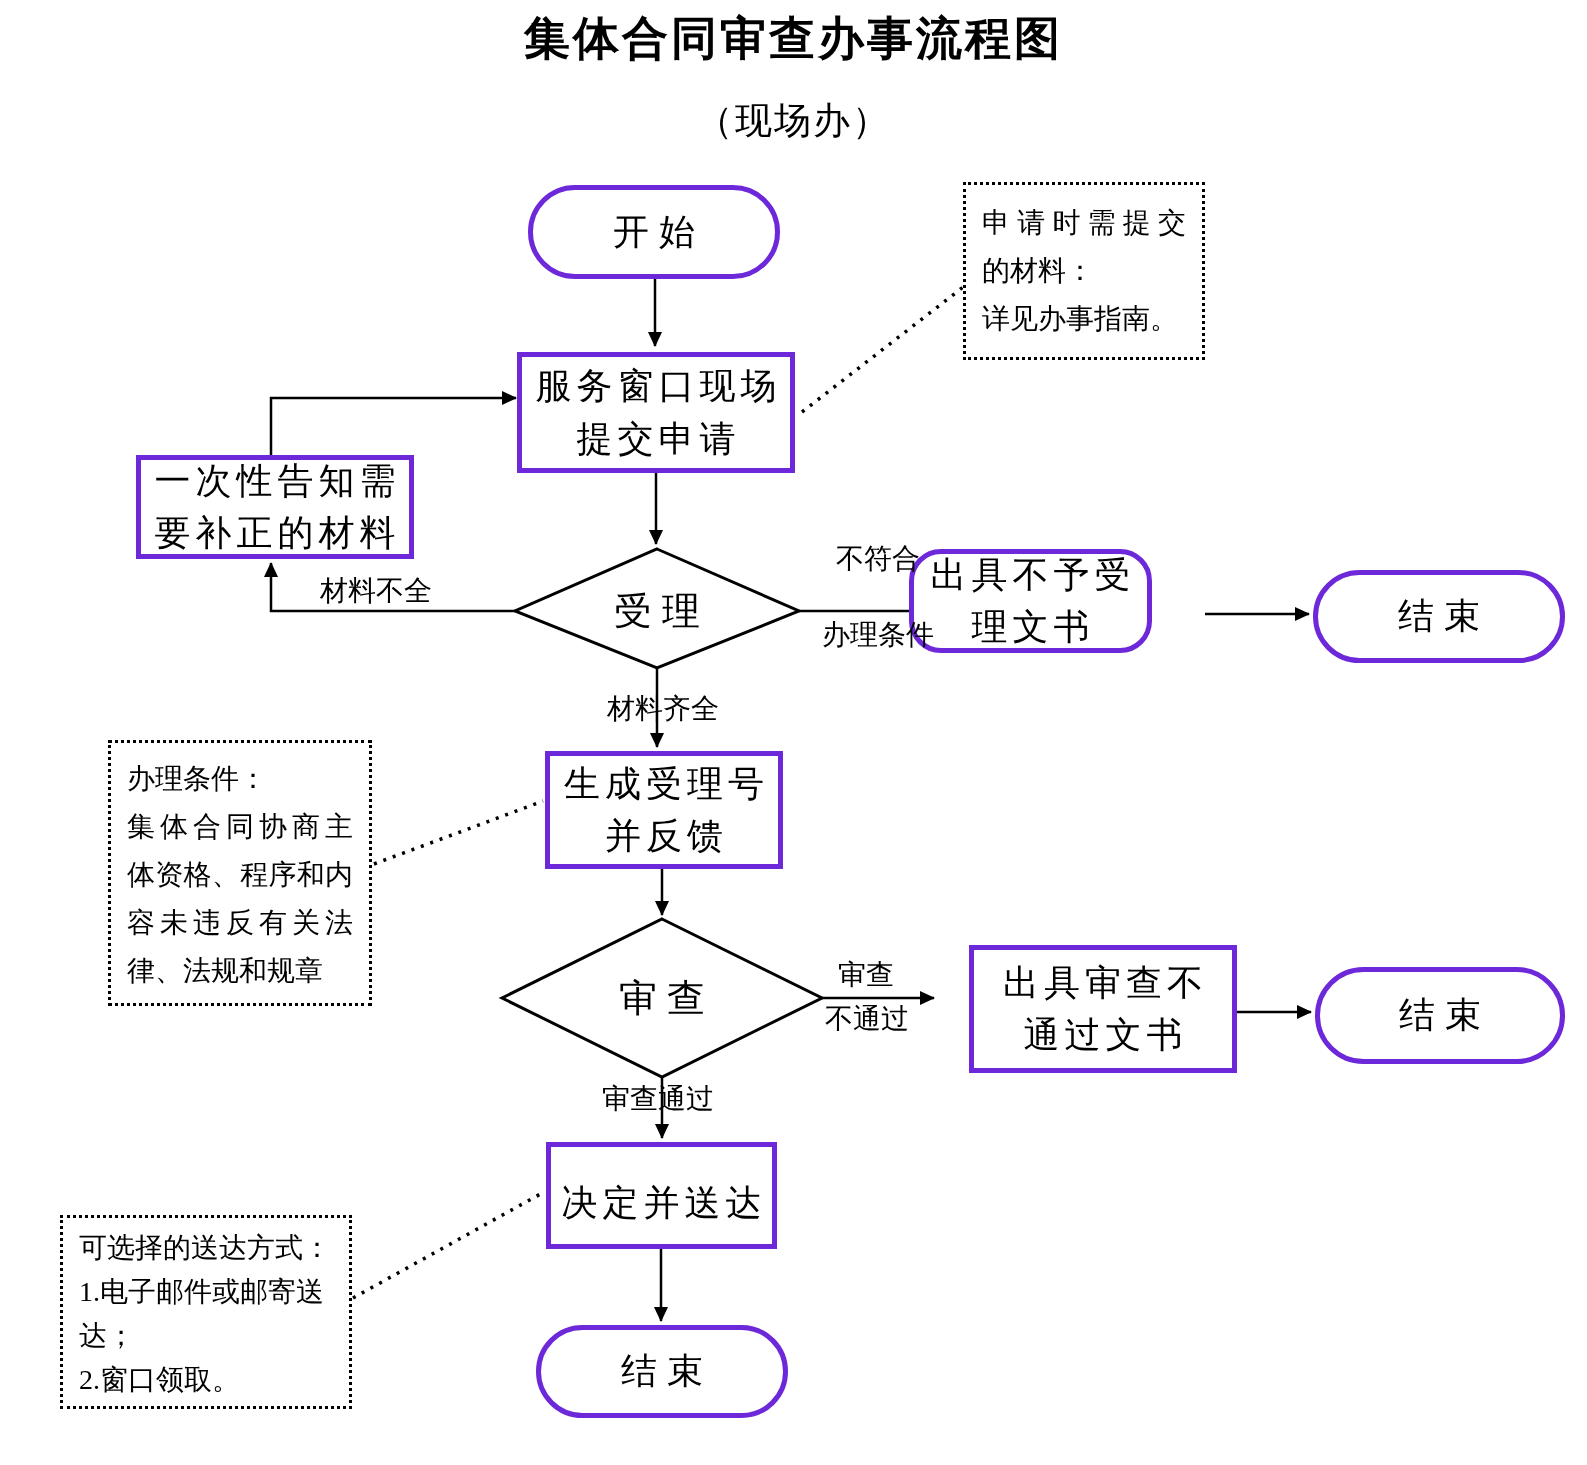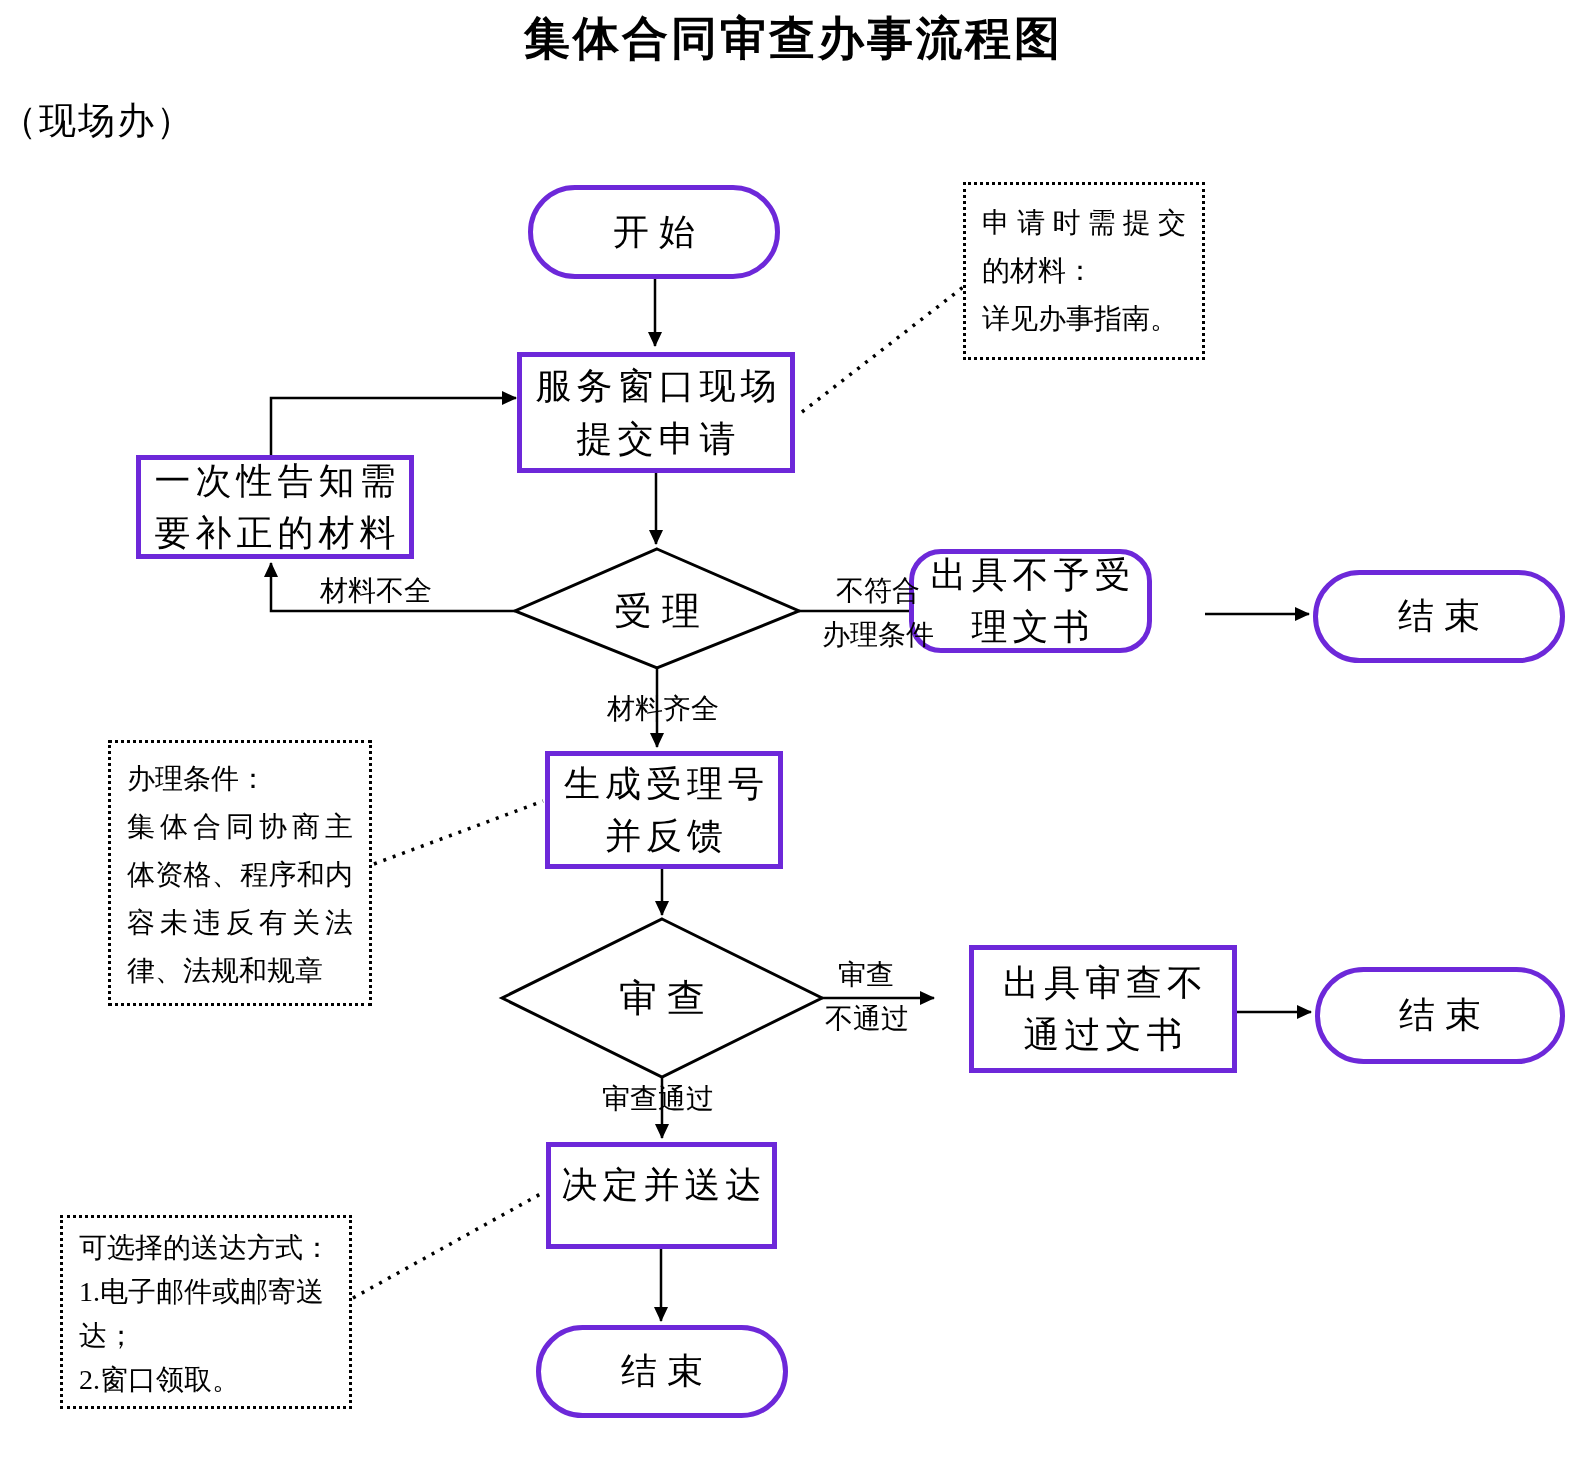--- a/index.html
+++ b/index.html
@@ -13,31 +13,31 @@
   }
   #connector-layer{position:absolute;left:0;top:0;z-index:1;}
   .page-title{
     position:absolute;left:0;top:8px;width:1587px;
     text-align:center;font-size:46px;font-weight:bold;
     font-family:"Liberation Sans","DejaVu Sans",sans-serif;
     letter-spacing:3px;z-index:3;
   }
   .page-subtitle{
     position:absolute;left:0;top:96px;width:1587px;
-    text-align:left;font-size:37px;letter-spacing:2px;z-index:3;
+    text-align:center;font-size:37px;letter-spacing:2px;z-index:3;
   }
   .node{
     position:absolute;box-sizing:border-box;
     display:flex;align-items:center;justify-content:center;
     text-align:center;border:5px solid #6d28d9;background:#fff;
     white-space:pre-line;z-index:2;
     font-size:36px;line-height:1.45;letter-spacing:5px;padding-left:5px;
   }
   .oval{border-radius:50px;letter-spacing:10px;padding-left:10px;}
-  .text-high{align-items:flex-start;padding-top:12px;}
+  .text-high{align-items:flex-start;padding-top:30px;}
   .diamond-label{
     position:absolute;display:flex;align-items:center;justify-content:center;
     text-align:center;font-size:38px;letter-spacing:10px;padding-left:10px;
     background:transparent;z-index:3;box-sizing:border-box;
   }
   .edge-label{
     position:absolute;text-align:center;font-size:28px;
     background:transparent;z-index:3;box-sizing:border-box;
   }
   .note{
@@ -107,21 +107,21 @@
   <div class="node" style="left:938px;top:945px;width:268px;height:128px;margin-left:31px;">出具审查不
 通过文书</div>
 
   <div class="node oval" style="left:1315px;top:967px;width:250px;height:97px;">结束</div>
 
   <div class="node text-high" style="left:546px;top:1142px;width:231px;height:107px;">决定并送达</div>
 
   <div class="node oval" style="left:536px;top:1325px;width:252px;height:93px;">结束</div>
 
   <div class="edge-label" style="left:296px;top:572px;width:160px;">材料不全</div>
-  <div class="edge-label" style="left:808px;top:572px;width:140px;">不符合</div>
+  <div class="edge-label" style="left:808px;top:540px;width:140px;">不符合</div>
   <div class="edge-label" style="left:798px;top:616px;width:160px;">办理条件</div>
   <div class="edge-label" style="left:588px;top:690px;width:150px;">材料齐全</div>
   <div class="edge-label" style="left:806px;top:956px;width:120px;">审查</div>
   <div class="edge-label" style="left:792px;top:1000px;width:150px;">不通过</div>
   <div class="edge-label" style="left:578px;top:1080px;width:160px;">审查通过</div>
 
   <div class="note" style="left:963px;top:182px;width:242px;height:178px;padding:14px 16px;line-height:48px;">
     <div class="note-line stretch">申请时需提交</div>
     <div class="note-line">的材料：</div>
     <div class="note-line">详见办事指南。</div>

